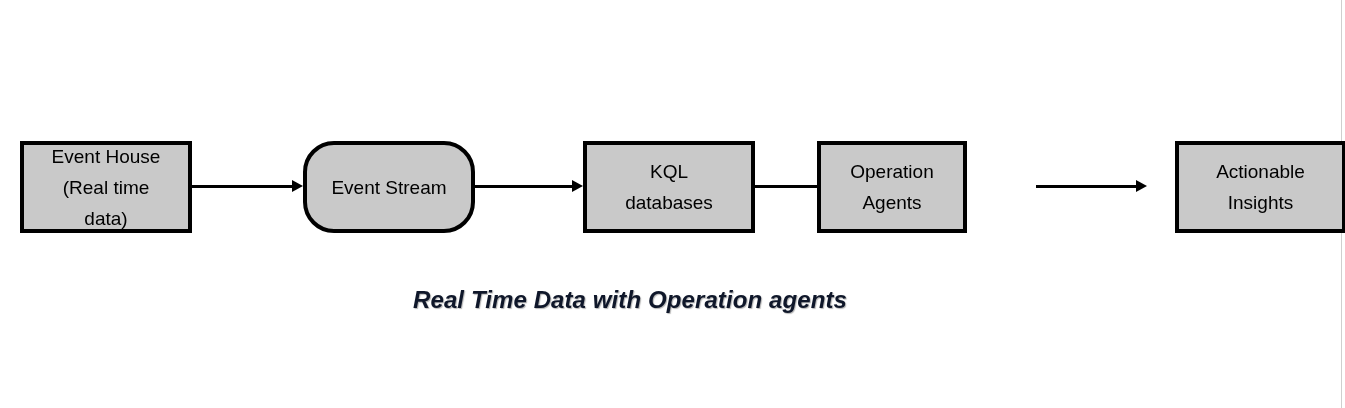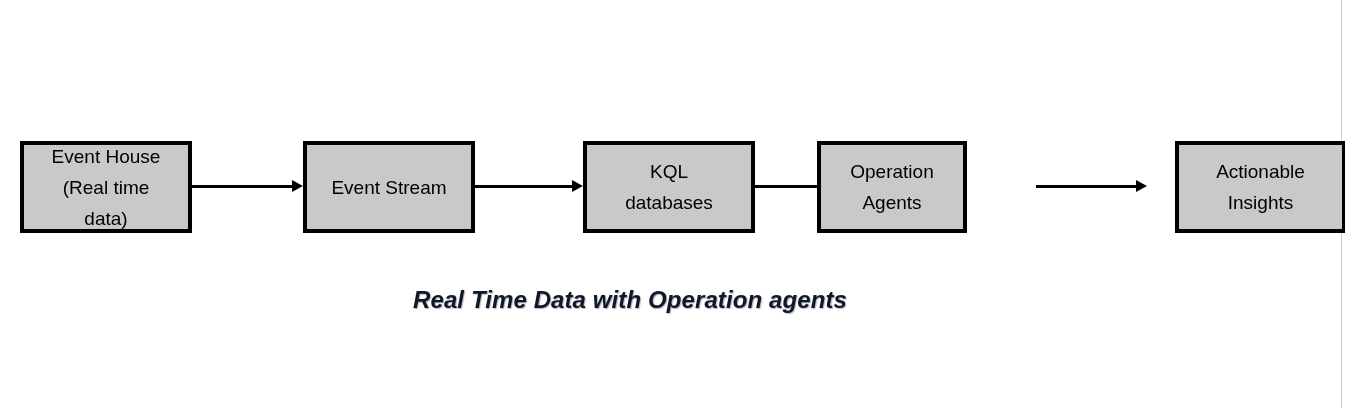--- a/index.html
+++ b/index.html
@@ -58,21 +58,21 @@
     line-height: 31px;
     font-family: "Liberation Sans", sans-serif;
   }
   .node .label {
     display: block;
     padding: 0 6px;
     white-space: pre-line;
   }
 
   .node-1 { left: 20px;   width: 172px; }
-  .node-2 { left: 303px;  width: 172px; }
+  .node-2 { left: 303px;  width: 172px; border-radius: 31px; }
   .node-3 { left: 583px;  width: 172px; }
   .node-4 { left: 817px;  width: 150px; }
   .node-5 { left: 1147px; width: 171px; margin-left: 28px; }
 
   
   .edge {
     position: absolute;
     top: 44px;           
     height: 4px;
   }

